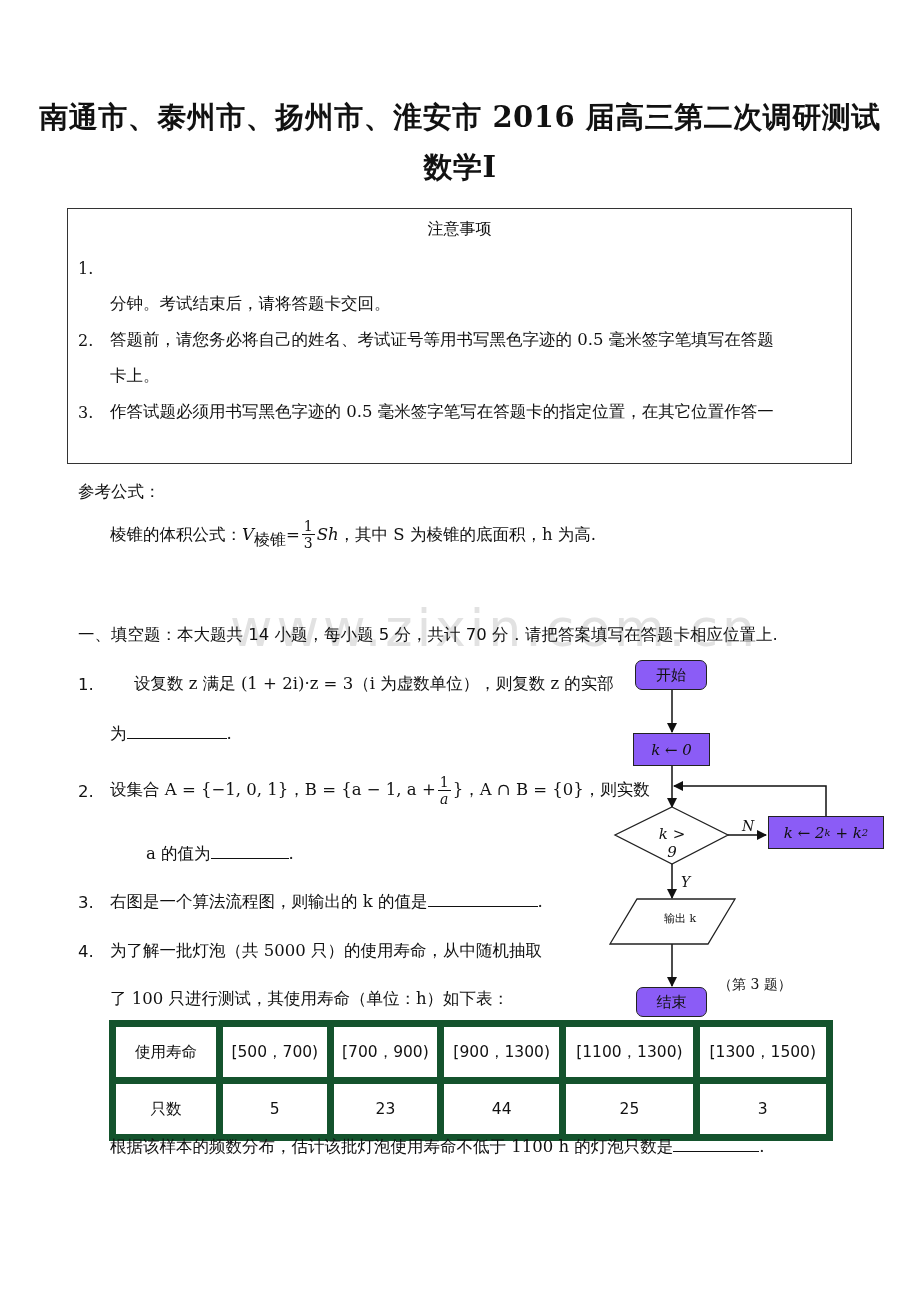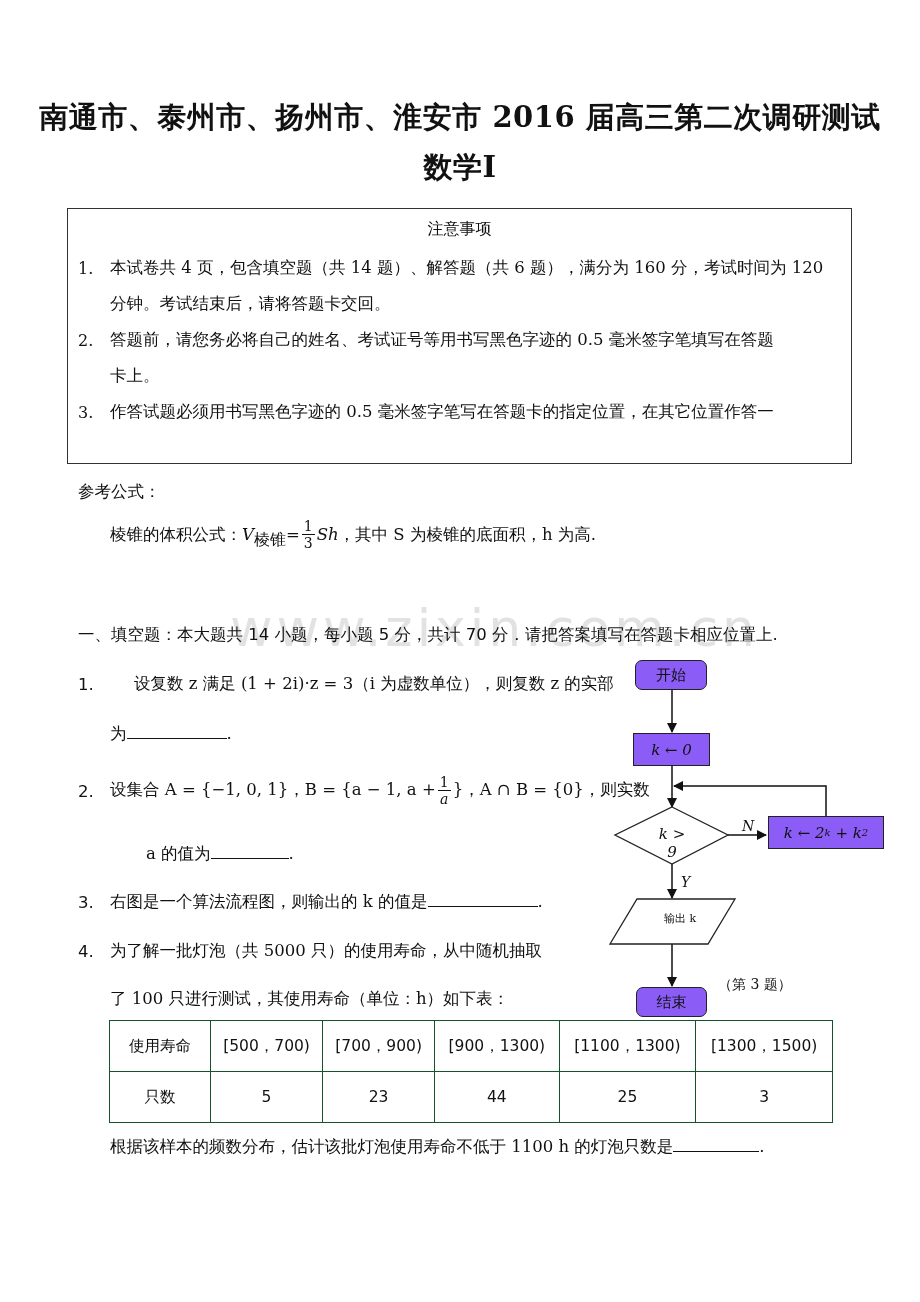--- a/index.html
+++ b/index.html
@@ -13,38 +13,37 @@
   .notice-line { font-size: 16.5px; white-space: nowrap; }
   .body-text { font-size: 16.5px; white-space: nowrap; }
   .sans { font-family: "DejaVu Sans", "Liberation Sans", sans-serif; }
   .italic { font-style: italic; }
   .blank { display: inline-block; border-bottom: 1.5px solid #111; height: 14px; vertical-align: baseline; }
   .section-heading { left: 78px; top: 624px; font-size: 16.5px; font-family: "DejaVu Sans", sans-serif; white-space: nowrap; }
   .watermark { left: 230px; top: 598px; font-size: 52px; color: #e2e2e2; font-family: "DejaVu Sans", sans-serif; letter-spacing: 4px; z-index: 0; }
   .frac { display: inline-flex; flex-direction: column; align-items: center; vertical-align: middle; font-size: 14px; line-height: 16px; margin: 0 2px; }
   .frac .num { border-bottom: 1px solid #111; padding: 0 2px; }
   table.data { border-collapse: collapse; position: absolute; left: 109px; top: 1020px; width: 724px; }
-  table.data td { border: 1px solid #14532d; height: 48px; text-align: center; font-size: 15.5px; font-family: "DejaVu Sans", sans-serif; }
+  table.data td { border: 7px solid #14532d; height: 48px; text-align: center; font-size: 15.5px; font-family: "DejaVu Sans", sans-serif; }
   .flow-box { border: 1.2px solid #222; background: #8b5cf6; box-sizing: border-box; display: flex; align-items: center; justify-content: center; font-size: 15px; }
   .rounded { border-radius: 7px; }
   svg.flow { position: absolute; left: 600px; top: 650px; }
 </style>
 </head>
 <body>
 
 <div class="abs watermark">www.zixin.com.cn</div>
 
 <div class="abs title" style="top:98px;">南通市、泰州市、扬州市、淮安市 2016 届高三第二次调研测试</div>
 <div class="abs title" style="top:148px;">数学I</div>
 
 <div class="abs notice-box">
   <div class="abs notice-heading">注意事项</div>
 
   <div class="abs notice-num" style="left:10px;top:50px;">1.</div>
-  <div class="abs notice-line" style="left:42px;top:48px;">本试卷共 4 页，包含填空题（共 14 题）、解答题（共 6 题），满分为 160 分，考试时间为 120</div>
   <div class="abs notice-line" style="left:42px;top:84px;">分钟。考试结束后，请将答题卡交回。</div>
 
   <div class="abs notice-num" style="left:10px;top:122px;">2.</div>
   <div class="abs notice-line" style="left:42px;top:120px;">答题前，请您务必将自己的姓名、考试证号等用书写黑色字迹的 0.5 毫米签字笔填写在答题</div>
   <div class="abs notice-line" style="left:42px;top:156px;">卡上。</div>
 
   <div class="abs notice-num" style="left:10px;top:194px;">3.</div>
   <div class="abs notice-line" style="left:42px;top:192px;">作答试题必须用书写黑色字迹的 0.5 毫米签字笔写在答题卡的指定位置，在其它位置作答一</div>
 </div>
 

